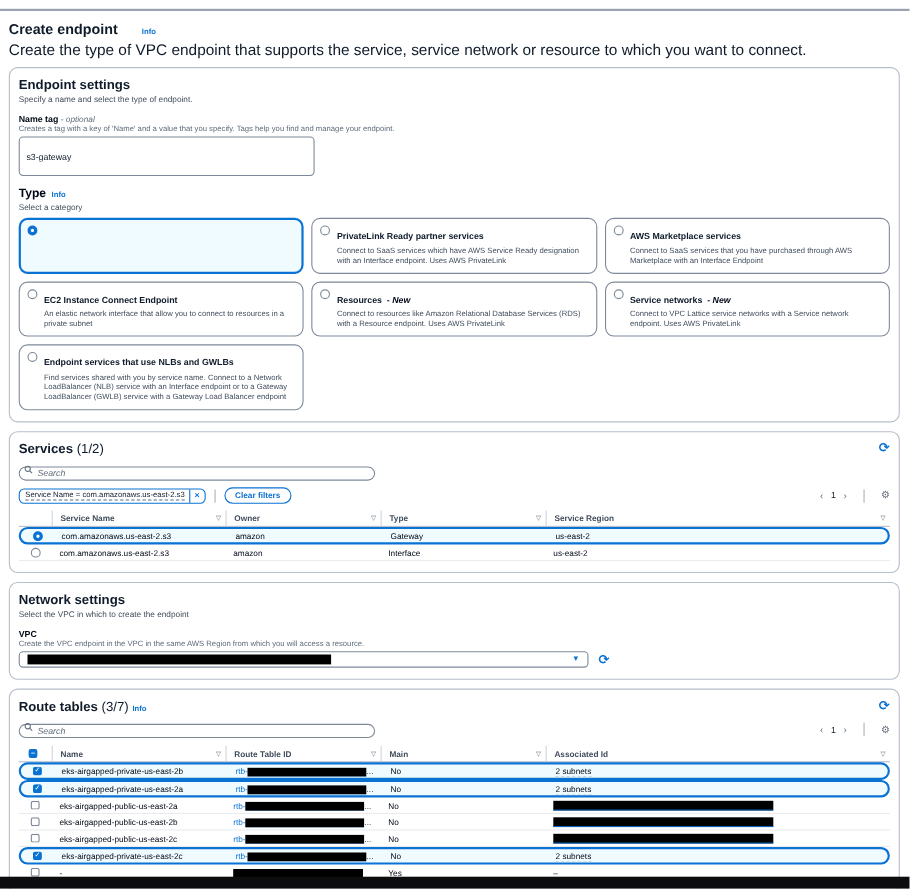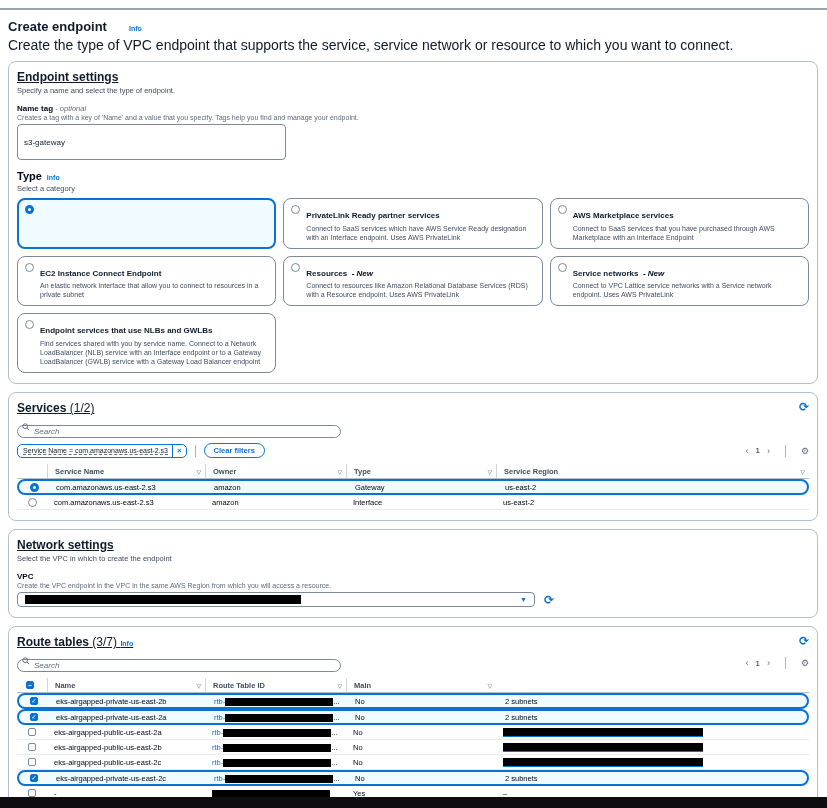--- a/index.html
+++ b/index.html
@@ -11,21 +11,21 @@
   .topline { margin-top: 8px; height: 2px; background: #98a2b0; }
   .page { margin: 9px 9px 0 8px; }
 
   
   .page-title { font-size: 13px; font-weight: bold; color: #0f1b2a; display:flex; align-items:baseline; gap:22px; }
   .info-link { font-size: 7px; font-weight: bold; color: #0972d3; text-decoration: none; }
   .page-desc { font-size: 14px; margin-top: 3px; color: #0f1b2a; }
 
   
   .card { border: 1px solid #b6bec9; border-radius: 8px; background: #fff; margin-top: 8px; padding: 8px 8px 10px 8px; }
-  .card h2 { font-size: 12px; font-weight: bold; color: #0f1b2a; text-decoration: underline; }
+  .card h2 { font-size: 12px; font-weight: bold; color: #0f1b2a; }
   .card h2 .count { font-weight: normal; }
   .card .sub { font-size: 7.5px; color: #414d5c; margin-top: 2px; }
   .card-head { display:flex; justify-content: space-between; align-items: flex-start; gap: 32px; }
 
   .field-label { font-size: 8px; font-weight: bold; margin-top: 9px; }
   .field-label .opt { font-weight: normal; font-style: italic; color: #5f6b7a; font-size: 7.5px; }
   .field-desc { font-size: 7px; color: #5f6b7a; margin-top: 1px; }
   .text-input { margin-top: 3px; width: 269px; height: 13px; border: 1px solid #7d8998; border-radius: 4px; font-size: 8px; padding: 17px 6px; color: #0f1b2a; font-family: inherit; }
 
   .type-head { font-size: 11px; font-weight: bold; margin-top: 10px; display:flex; align-items:baseline; gap:5px; }
@@ -302,20 +302,24 @@
           <span class="sort">▽</span>
         </div>
         <div class="cell hdr">
           <span>Route Table ID</span>
           <span class="sort">▽</span>
         </div>
         <div class="cell hdr">
           <span>Main</span>
           <span class="sort">▽</span>
         </div>
+        <div class="cell hdr">
+          <span>Associated Id</span>
+          <span class="sort">▽</span>
+        </div>
       </div>
 
       <div class="trow brow sel">
         <div class="cell c-ctl">
             <span class="checkbox on">✓</span>
           </div>
         <div class="cell">eks-airgapped-private-us-east-2b</div>
         <div class="cell"><span class="link-text">rtb-</span><span class="redact id-redact"></span><span>...</span></div>
         <div class="cell">No</div>
         <div class="cell"><span class="dashed-u">2 subnets</span></div>

